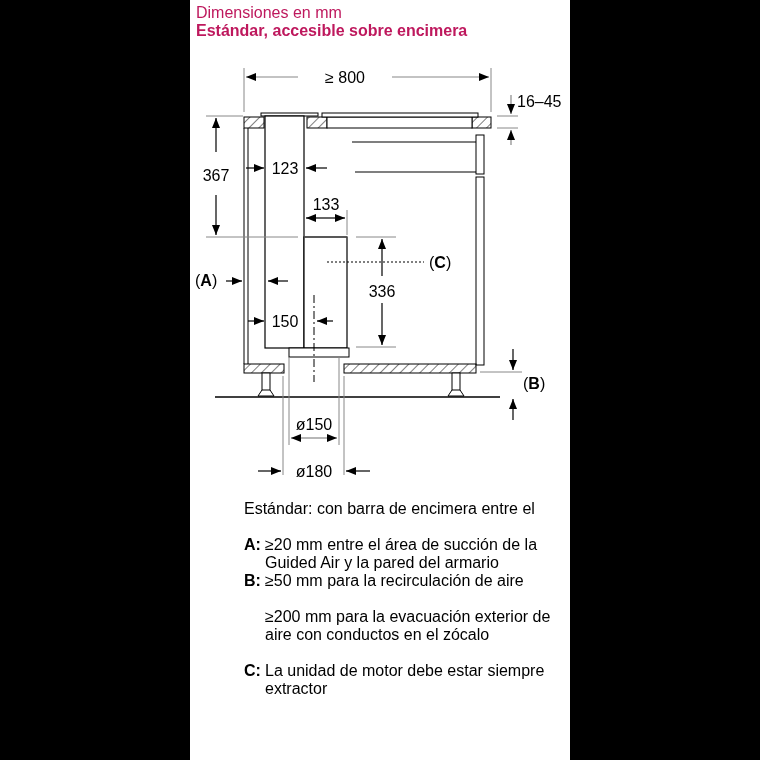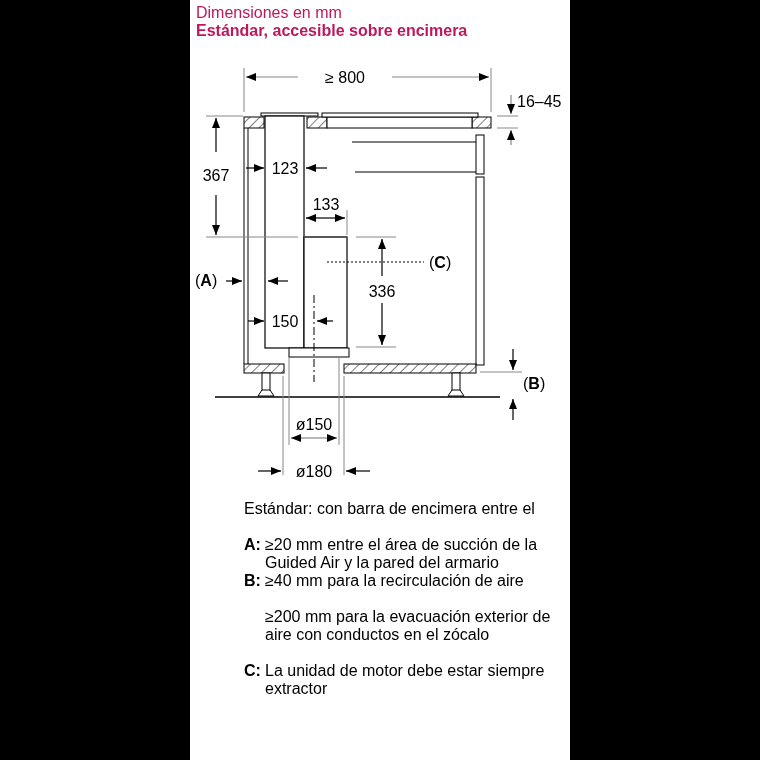--- a/index.html
+++ b/index.html
@@ -163,21 +163,21 @@
     <div class="note-row">
       <span class="note-key">A:</span>
       <span>≥20 mm entre el área de succión de la</span>
     </div>
     <div class="note-row">
       <span class="note-key"></span>
       <span>Guided Air y la pared del armario</span>
     </div>
     <div class="note-row">
       <span class="note-key">B:</span>
-      <span>≥40 mm para la recirculación de aire</span>
+      <span>≥50 mm para la recirculación de aire</span>
     </div>
     <div class="gap"></div>
     <div class="note-row">
       <span class="note-key"></span>
       <span>≥200 mm para la evacuación exterior de</span>
     </div>
     <div class="note-row">
       <span class="note-key"></span>
       <span>aire con conductos en el zócalo</span>
     </div>

